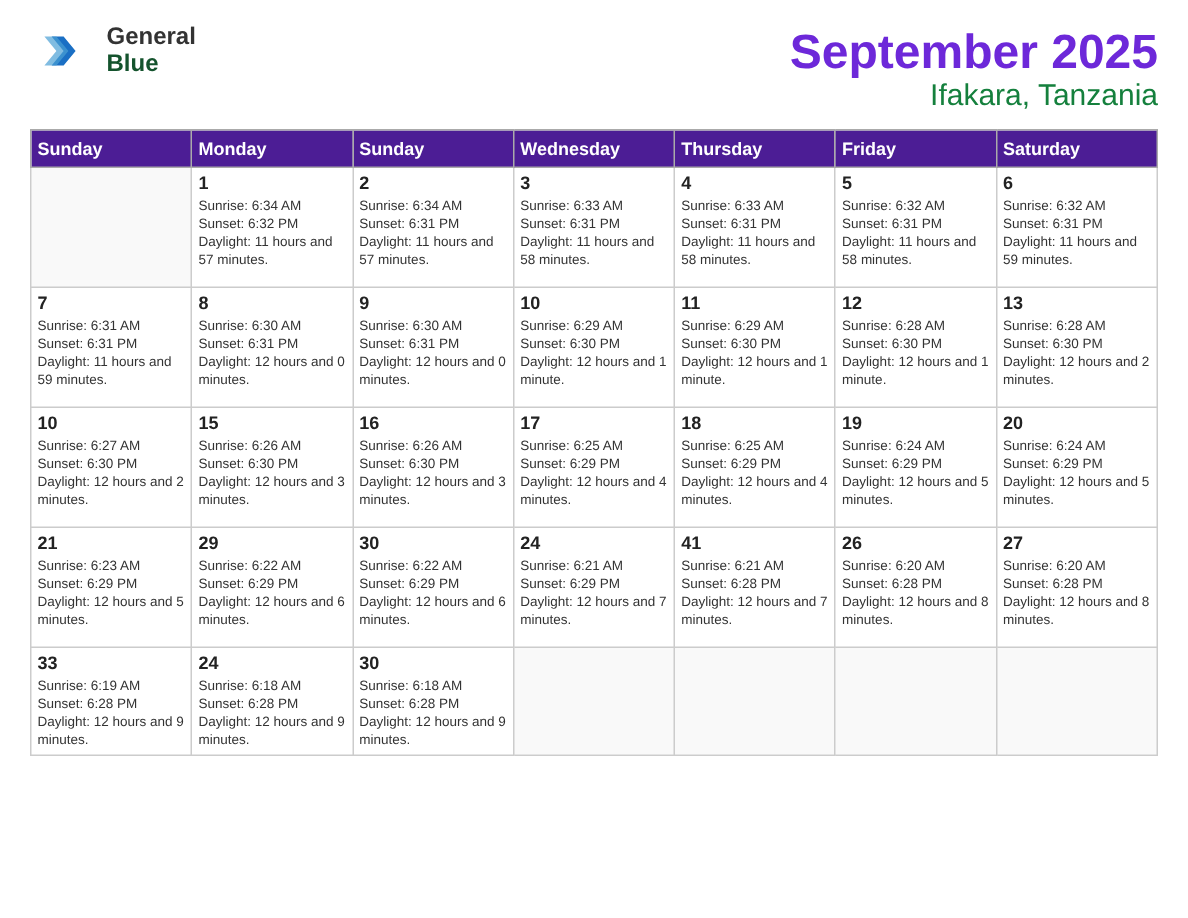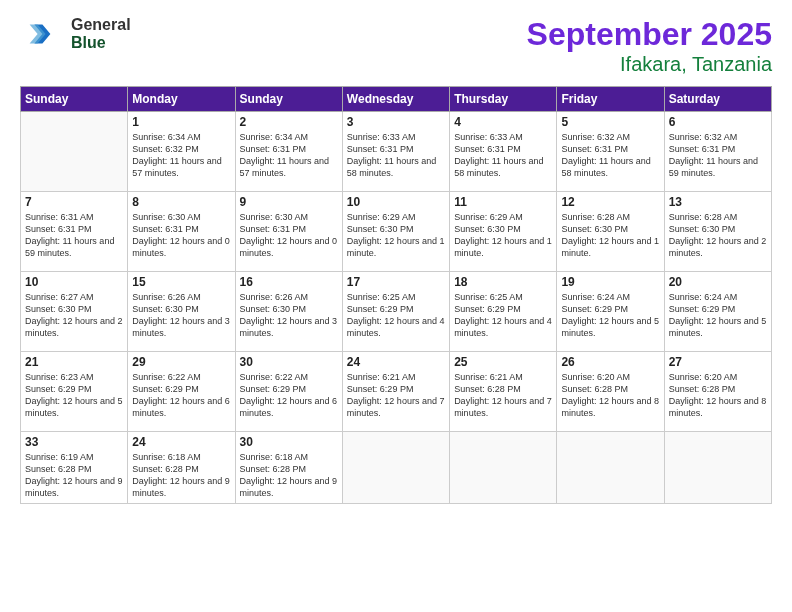--- a/index.html
+++ b/index.html
@@ -235,21 +235,21 @@
           </td>
           <td>
             <span class="day-num">30</span>
             <div class="day-info">Sunrise: 6:22 AM<br>Sunset: 6:29 PM<br>Daylight: 12 hours and 6 minutes.</div>
           </td>
           <td>
             <span class="day-num">24</span>
             <div class="day-info">Sunrise: 6:21 AM<br>Sunset: 6:29 PM<br>Daylight: 12 hours and 7 minutes.</div>
           </td>
           <td>
-            <span class="day-num">25</span>
+            <span class="day-num">41</span>
             <div class="day-info">Sunrise: 6:21 AM<br>Sunset: 6:28 PM<br>Daylight: 12 hours and 7 minutes.</div>
           </td>
           <td>
             <span class="day-num">26</span>
             <div class="day-info">Sunrise: 6:20 AM<br>Sunset: 6:28 PM<br>Daylight: 12 hours and 8 minutes.</div>
           </td>
           <td>
             <span class="day-num">27</span>
             <div class="day-info">Sunrise: 6:20 AM<br>Sunset: 6:28 PM<br>Daylight: 12 hours and 8 minutes.</div>
           </td>

